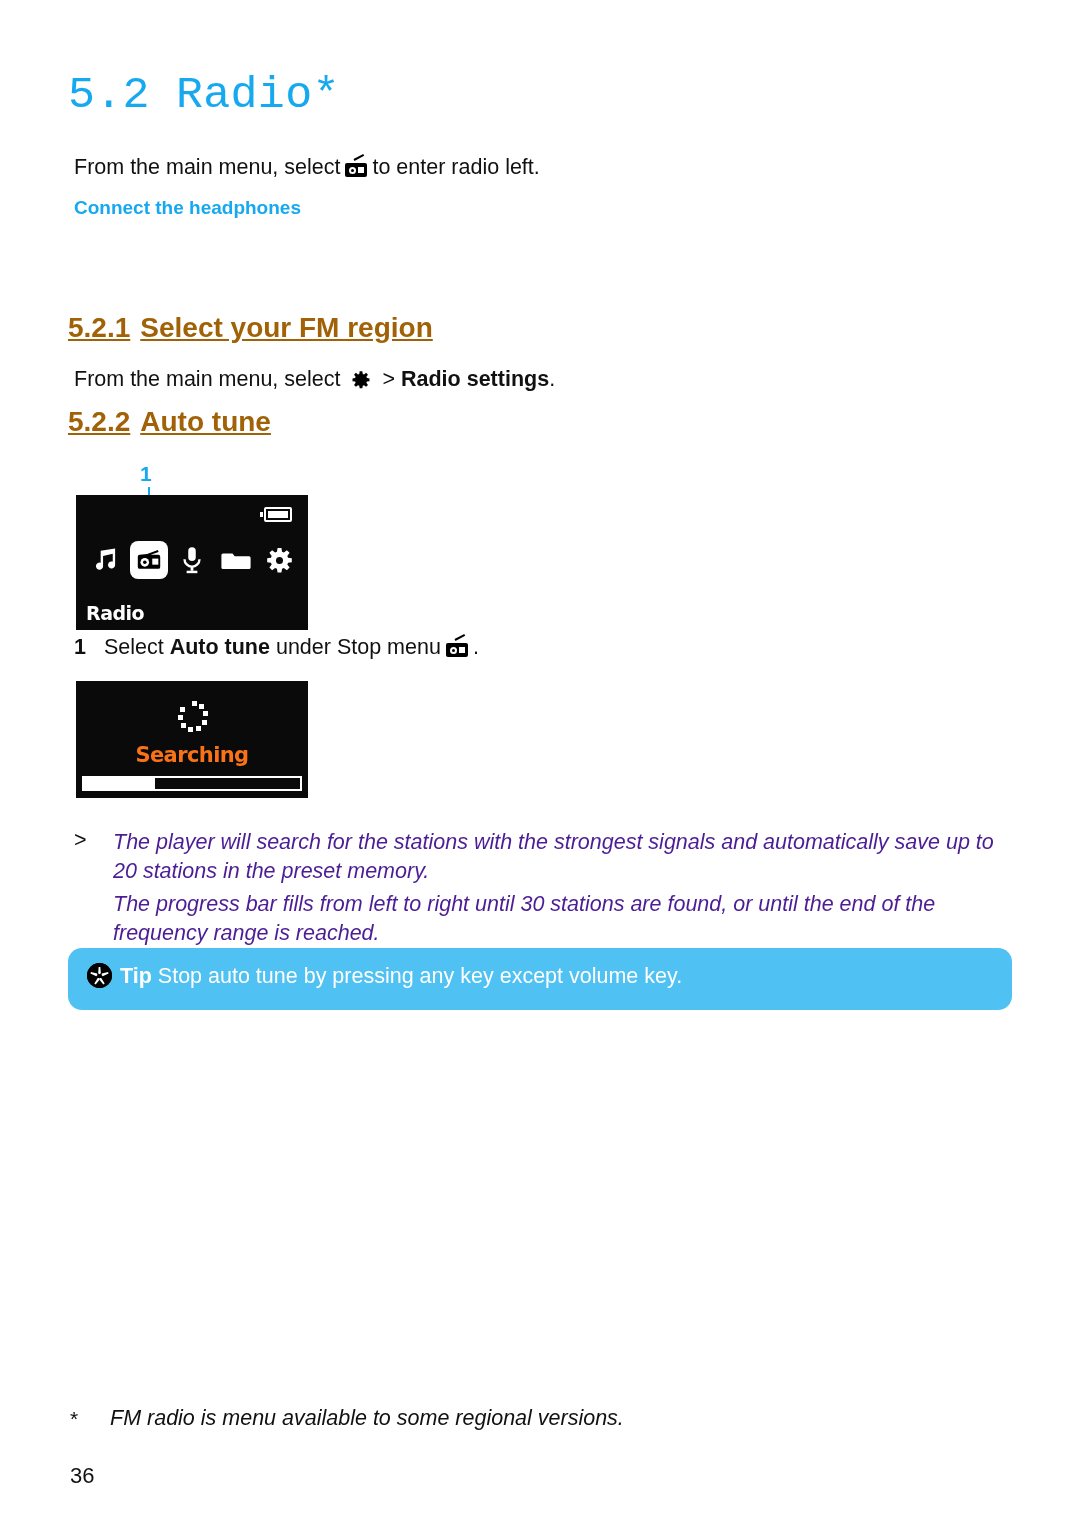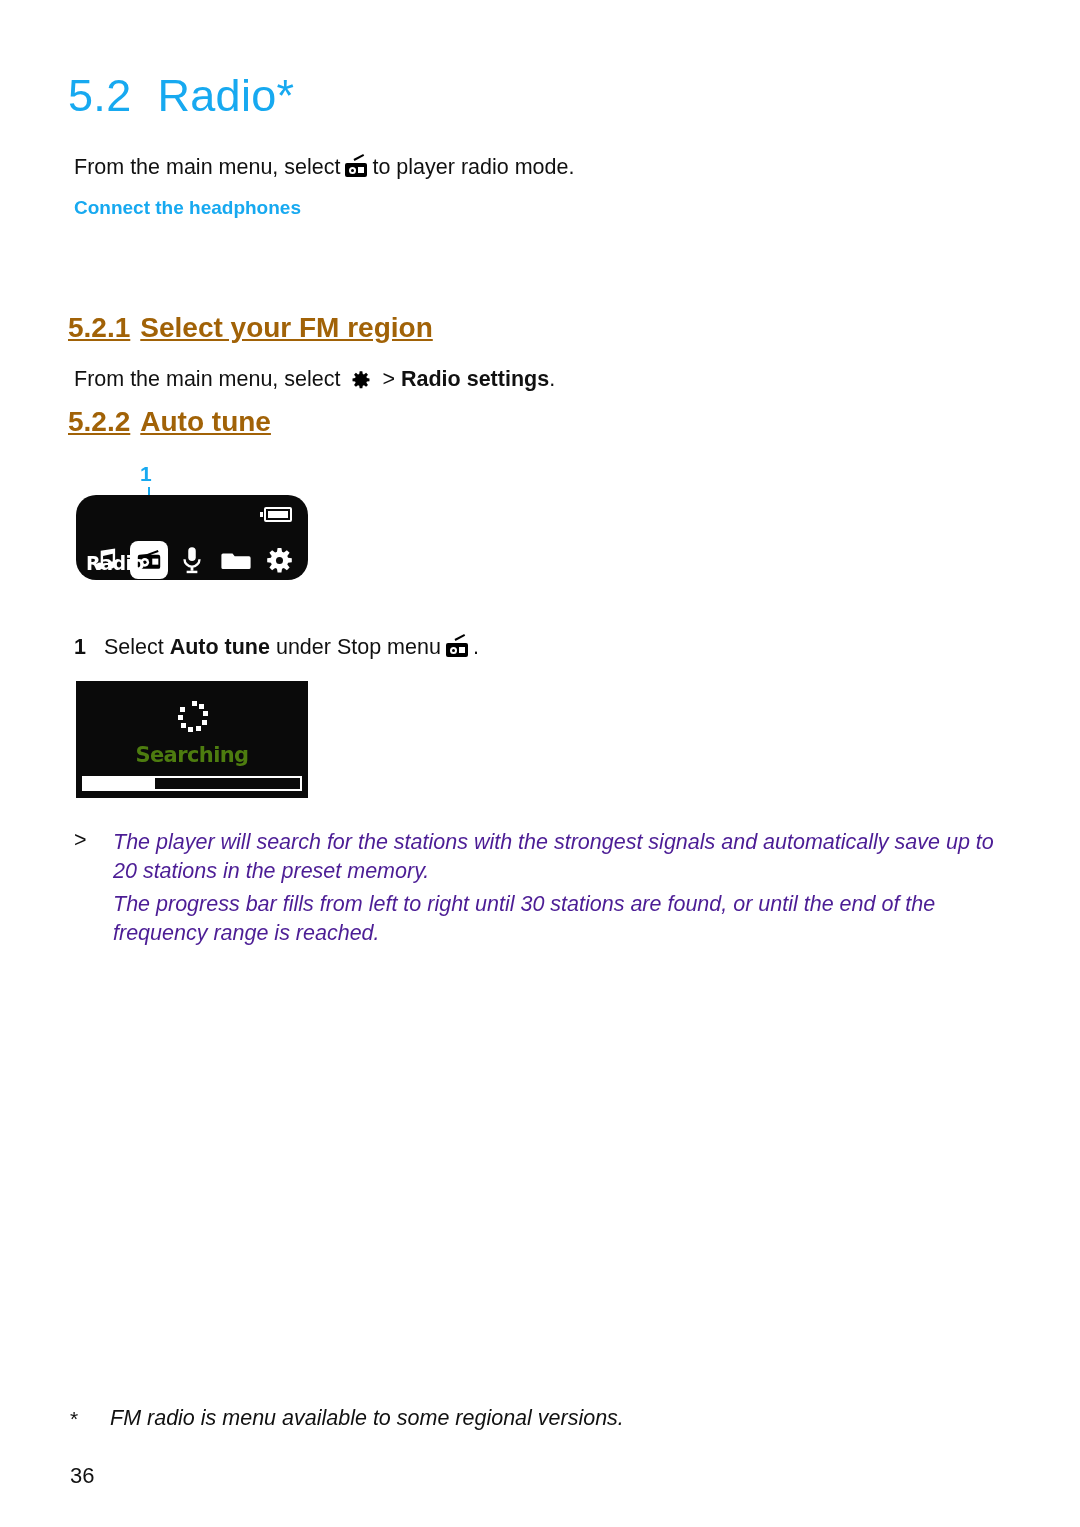--- a/index.html
+++ b/index.html
@@ -26,20 +26,21 @@
   
   .h1 {
     position: absolute;
     left: 68px;
     top: 70px;
     font-size: 45px;
     font-weight: 400;
     color: #17A9F0;
     letter-spacing: 0.3px;
     white-space: nowrap;
+    font-family: Liberation Mono, monospace;
   }
   .h1 .num { margin-right: 26px; }
 
   .h2 {
     position: absolute;
     left: 68px;
     font-size: 28px;
     font-weight: bold;
     color: #a16207;
     white-space: nowrap;
@@ -200,21 +201,21 @@
     font-family: "DejaVu Sans", sans-serif;
     letter-spacing: -0.5px;
   }
 
   
   .searching-text {
     position: absolute;
     left: 0; right: 0;
     top: 62px;
     text-align: center;
-    color: #4d7c0f;
+    color: #f97316;
     font-size: 21px;
     font-weight: bold;
     font-family: "DejaVu Sans", sans-serif;
     letter-spacing: -0.6px;
   }
   .spinner {
     position: absolute;
     left: 50%;
     top: 18px;
     width: 40px; height: 40px;
@@ -319,21 +320,21 @@
 </head>
 <body>
 
 <div class="page">
 
   <div class="h1">
     <span class="num">5.2</span><span>Radio*</span>
   </div>
 
   <div class="para" style="left:74px; top:150px; width:900px;">
-    <span>From the main menu, select</span><span class="radio-glyph"><span class="ant"></span><span class="body"></span><span class="dial"></span><span class="spk"></span></span><span>to player radio mode.</span>
+    <span>From the main menu, select</span><span class="radio-glyph"><span class="ant"></span><span class="body"></span><span class="dial"></span><span class="spk"></span></span><span>to enter radio left.</span>
   </div>
 
   <div class="h3-sub">Connect the headphones</div>
 
 
   <div class="h2" style="top:312px;">
     <span class="num">5.2.1</span><span>Select your FM region</span>
   </div>
 
   <div class="para" style="left:74px; top:362px; width:900px;">
@@ -348,21 +349,21 @@
     <b>Radio settings</b><span>.</span>
   </div>
 
   <div class="h2" style="top:406px;">
     <span class="num">5.2.2</span><span>Auto tune</span>
   </div>
 
   <div class="callout-num" style="left:140px; top:462px;">1</div>
   <div class="callout-line" style="left:148px; top:487px; height:83px;"></div>
 
-  <div class="device" style="left:76px; top:495px; width:232px; height:85px;border-radius:20px;">
+  <div class="device" style="left:76px; top:495px; width:232px; height:135px;">
     <div class="menu-icons">
       <div class="battery"></div>
 
       <div class="icon-row">
 
         <div class="mi">
           <svg viewBox="0 0 26 26" width="28" height="28" aria-hidden="true">
             <path fill="#fff" d="M9 4.5v11.1a3.3 3.3 0 1 0 2.2 3.1V9.4l9-2.2v7.3a3.3 3.3 0 1 0 2.2 3.1V2.4z"></path>
           </svg>
         </div>
@@ -427,19 +428,37 @@
       <div class="progress-fill" style="width:33%;"></div>
     </div>
   </div>
 
   <div class="result-marker">&gt;</div>
   <div class="result-block">
     <div>The player will search for the stations with the strongest signals and automatically save up to 20 stations in the preset memory.</div>
     <div style="margin-top:4px;">The progress bar fills from left to right until 30 stations are found, or until the end of the frequency range is reached.</div>
   </div>
 
+  <div class="tipbox">
+    <div class="tip-icon">
+      <svg viewBox="0 0 24 24" width="25" height="25" aria-hidden="true">
+        <circle cx="12" cy="12" r="12" fill="#000"></circle>
+        <g fill="#fff">
+          <path d="M11.2 3.8h1.6l.5 6.1-1.3.8-1.3-.8z"></path>
+          <path d="M20.2 8.6l.5 1.5-5.6 2.6-1.1-1.1.3-1.5z"></path>
+          <path d="M17 19.6l-1.3.95-3.9-4.75.4-1.5h1.5z"></path>
+          <path d="M7 19.6l1.3.95 3.9-4.75-.4-1.5h-1.5z"></path>
+          <path d="M3.8 8.6l-.5 1.5 5.6 2.6 1.1-1.1-.3-1.5z"></path>
+        </g>
+      </svg>
+    </div>
+    <div class="tip-text">
+      <b>Tip</b>
+      <span>Stop auto tune by pressing any key except volume key.</span>
+    </div>
+  </div>
 
   <div class="footnote-star">*</div>
   <div class="footnote">FM radio is menu available to some regional versions.</div>
 
   <div class="pagenum">36</div>
 
 </div>
 
 </body></html>

